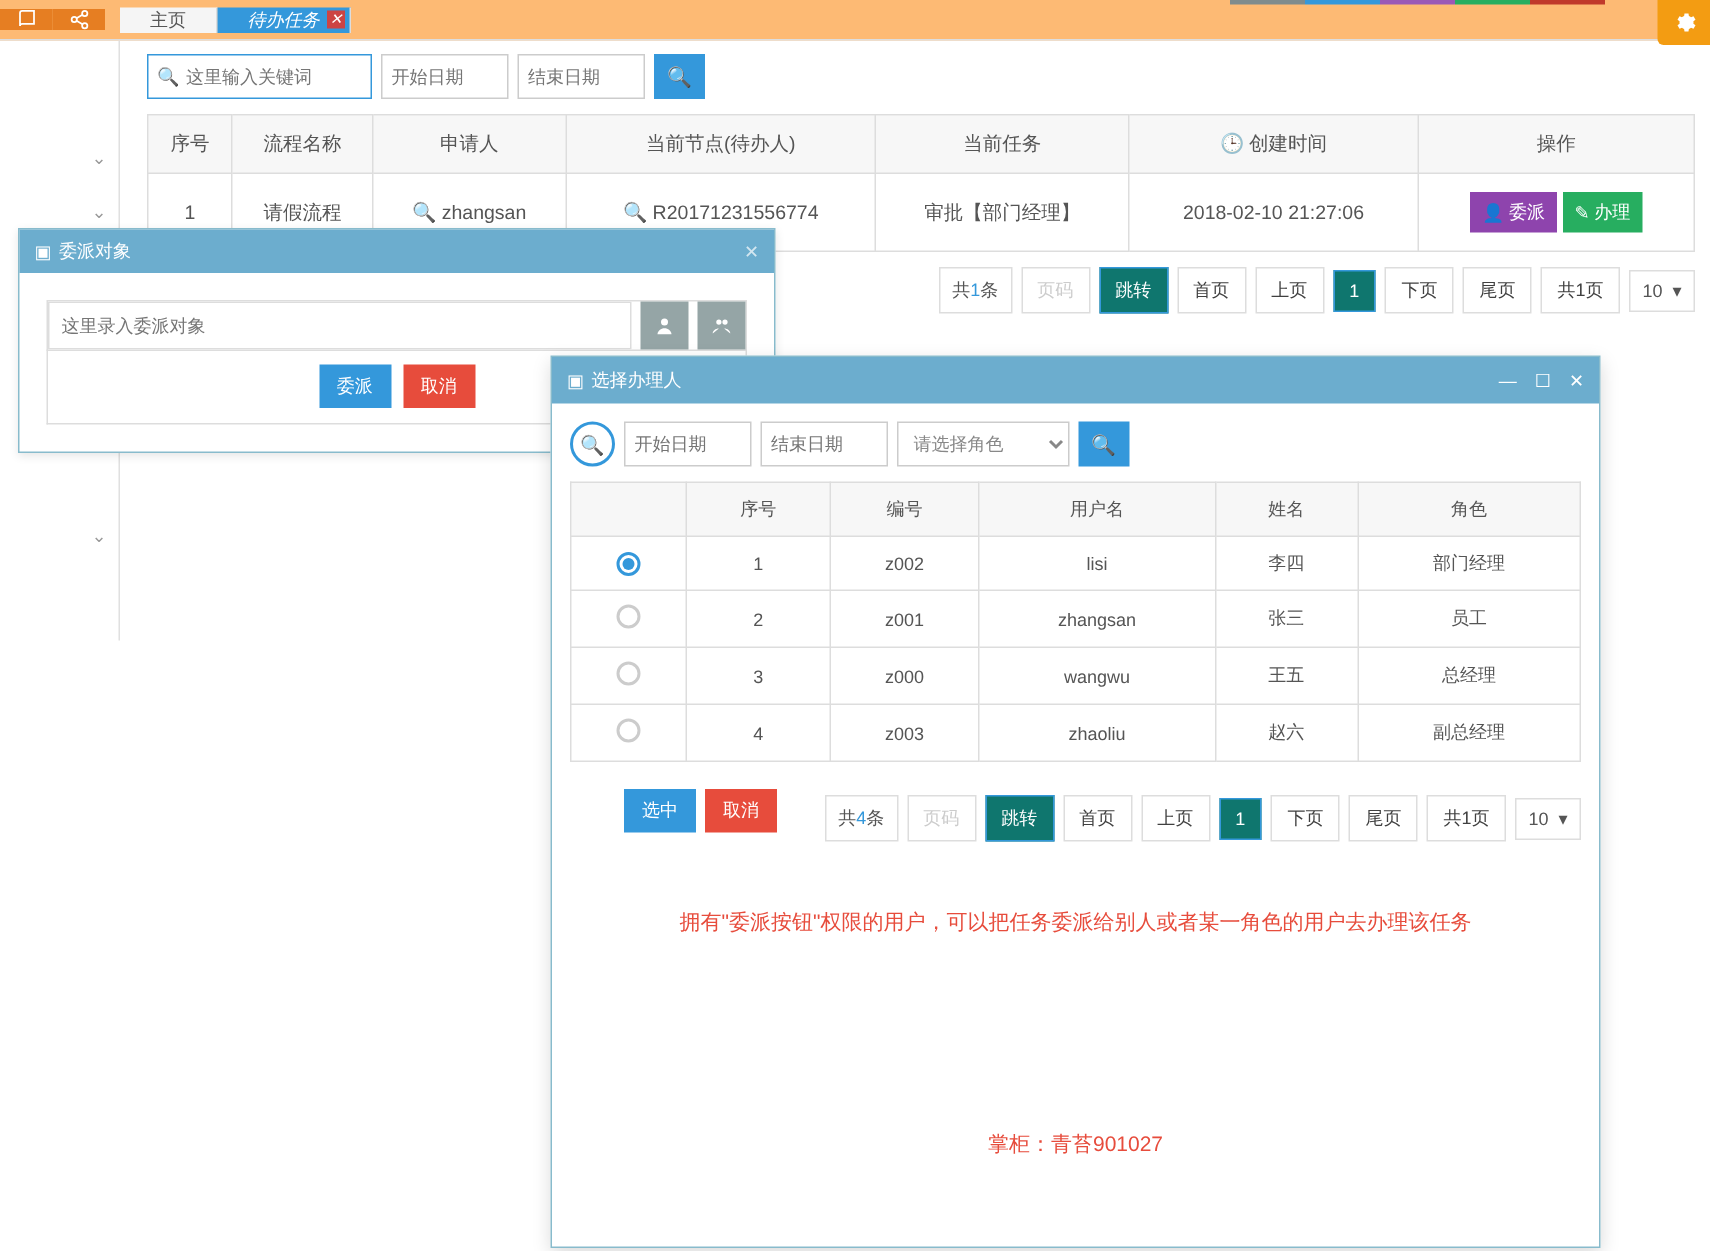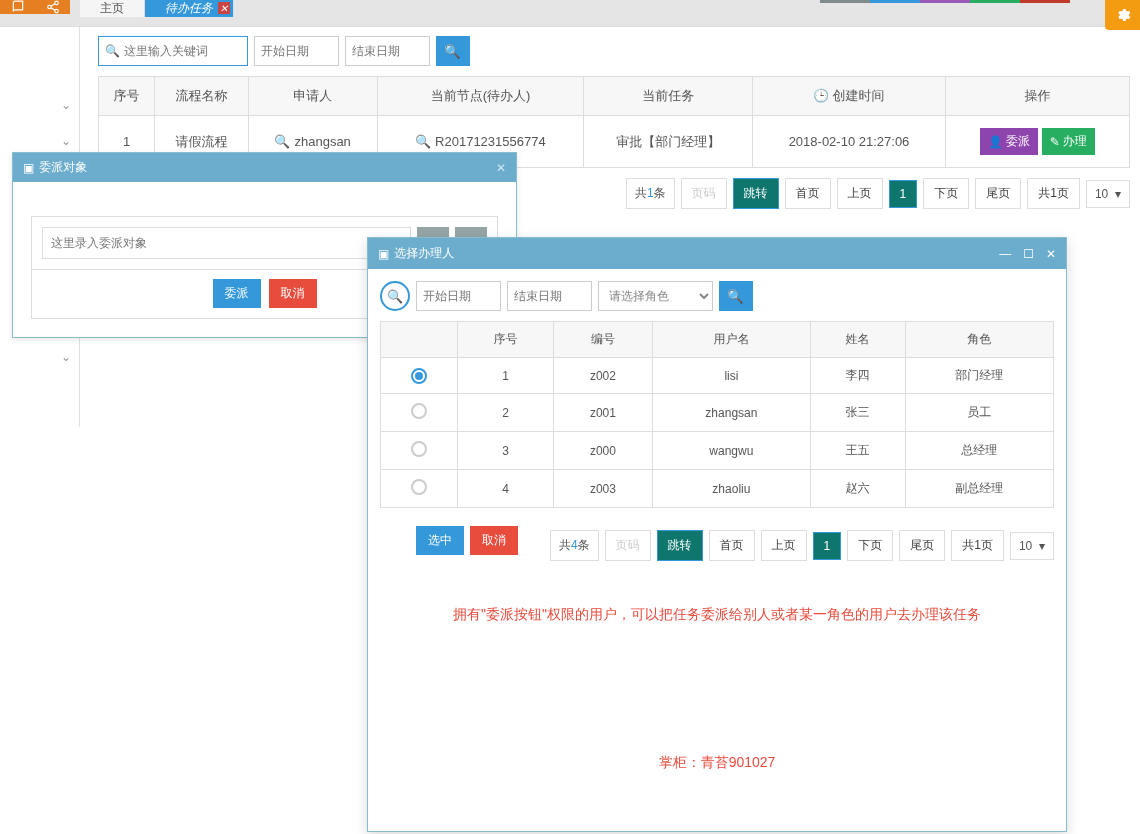--- a/index.html
+++ b/index.html
@@ -1,18 +1,18 @@
 <!DOCTYPE html>
 <html><head>
   <meta charset="utf-8">
   <style>
     * { margin: 0; padding: 0; box-sizing: border-box; font-family: "Microsoft YaHei", sans-serif; }
     body { background: #fff; font-size: 12px; color: #555; width: 1140px; height: 834px; position: relative; overflow: hidden; }
     
-    .topbar { height: 27px; background: #e5e5e5; display: flex; align-items: flex-start; border-bottom: 1px solid #ddd; }
+    .topbar { height: 27px; background: #fdba74; display: flex; align-items: center; border-bottom: 1px solid #ddd; }
     .topbar-left { display: flex; }
     .topbar-icon-btn { width: 35px; display: flex; align-items: center; justify-content: center; cursor: pointer; }
     .topbar-icon-btn.orange { background: #e67e22; color: #fff; }
     .topbar-tabs { display: flex; margin-left: 10px; }
     .topbar-tab { padding: 0 20px; display: flex; align-items: center; cursor: pointer; position: relative; background: #f5f5f5; border-right: 1px solid #ddd; color: #555; }
     .topbar-tab.active { background: #3498db; color: #fff; font-style: italic; }
     .tab-close { position: absolute; right: 3px; top: 2px; font-size: 10px; background: #c44; color: #fff; width: 12px; height: 12px; display: flex; align-items: center; justify-content: center; cursor: pointer; }
     .gear-right { position: absolute; right: 0; top: 0; width: 35px; height: 30px; background: #f39c12; color: #fff; display: flex; align-items: center; justify-content: center; border-bottom-left-radius: 4px; cursor: pointer; }
     .top-colored-bars { position: absolute; left: 820px; top: 0; display: flex; height: 3px; }
     .top-colored-bars > div { width: 50px; height: 3px; }
@@ -43,21 +43,21 @@
     .page-sel { border: 1px solid #ddd; padding: 6px 8px; background: #fff; }
     .page-total { border: 1px solid #ddd; padding: 6px 8px; color: #555; }
     .page-total .highlight { color: #3498db; }
     
     
     .modal1 { position: absolute; left: 12px; top: 152px; width: 505px; background: #fff; border: 1px solid #8bc; box-shadow: 0 2px 6px rgba(0,0,0,0.1); }
     .modal1-header { background: #6cadce; color: #fff; padding: 6px 10px; display: flex; align-items: center; justify-content: space-between; font-size: 12px; }
     .modal1-header-left { display: flex; align-items: center; gap: 5px; }
     .modal-close { cursor: pointer; color: #fff; opacity: 0.7; }
     .modal1-body { padding: 18px; }
-    .delegate-input-row { display: flex; gap: 6px; border: 1px solid #ddd; padding: 10px; align-items: center; margin-top: 16px; }
+    .delegate-input-row { display: flex; gap: 6px; border: 1px solid #ddd; padding: 0; align-items: center; }
     .delegate-input { flex: 1; border: 1px solid #ddd; height: 32px; padding: 0 8px; font-size: 12px; outline: none; }
     .icon-btn { width: 32px; height: 32px; background: #95a5a6; color: #fff; display: flex; align-items: center; justify-content: center; cursor: pointer; }
     .modal1-actions { display: flex; justify-content: center; gap: 8px; margin-top: 15px; border: 1px solid #ddd; border-top: none; padding: 10px; margin-top: -1px; }
     .btn-primary-sm { background: #3498db; color: #fff; border: none; padding: 6px 12px; cursor: pointer; font-size: 12px; }
     .btn-danger-sm { background: #e74c3c; color: #fff; border: none; padding: 6px 12px; cursor: pointer; font-size: 12px; }
     
     
     .modal2 { position: absolute; left: 367px; top: 237px; width: 700px; height: 595px; background: #fff; border: 1px solid #8bc; box-shadow: 0 4px 12px rgba(0,0,0,0.15); }
     .modal2-header { background: #6cadce; color: #fff; padding: 7px 10px; display: flex; align-items: center; justify-content: space-between; font-size: 12px; }
     .modal2-header-left { display: flex; align-items: center; gap: 5px; }

